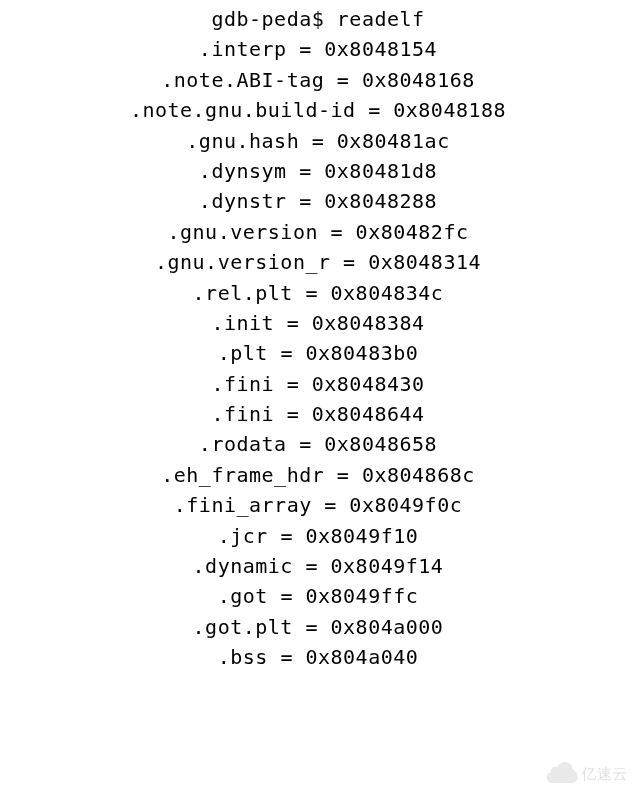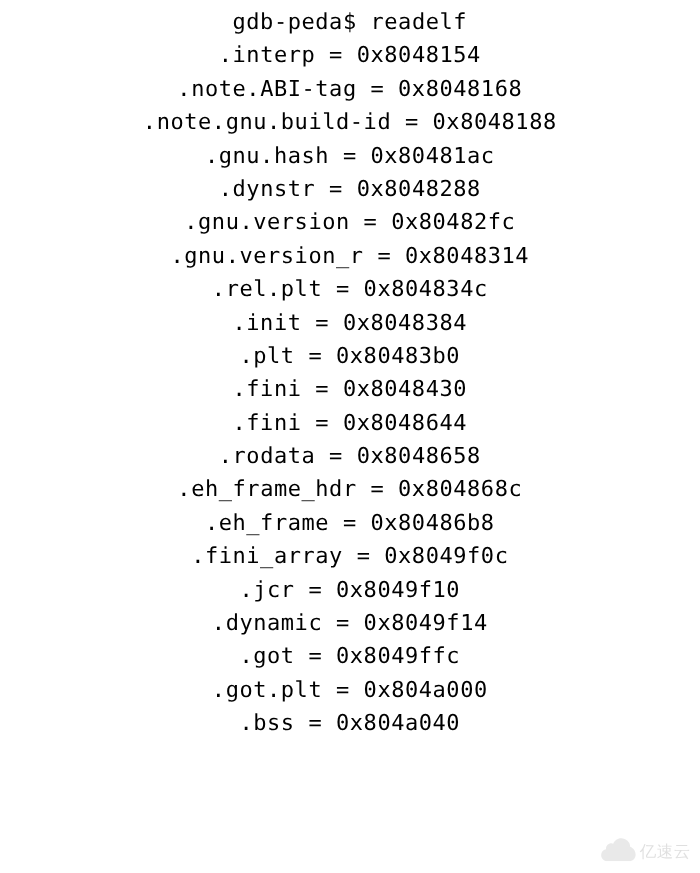--- a/index.html
+++ b/index.html
@@ -51,31 +51,31 @@
 </head>
 <body>
 
 <div class="terminal">
   <div class="line"><span>gdb-peda$ </span><span>readelf</span></div>
   <div id="sections-container">
       <div class="line">.interp = 0x8048154</div>
       <div class="line">.note.ABI-tag = 0x8048168</div>
       <div class="line">.note.gnu.build-id = 0x8048188</div>
       <div class="line">.gnu.hash = 0x80481ac</div>
+      <div class="line">.dynsym = 0x80481d8</div>
       <div class="line">.dynstr = 0x8048288</div>
       <div class="line">.gnu.version = 0x80482fc</div>
       <div class="line">.gnu.version_r = 0x8048314</div>
       <div class="line">.rel.plt = 0x804834c</div>
       <div class="line">.init = 0x8048384</div>
       <div class="line">.plt = 0x80483b0</div>
       <div class="line">.fini = 0x8048430</div>
       <div class="line">.fini = 0x8048644</div>
       <div class="line">.rodata = 0x8048658</div>
       <div class="line">.eh_frame_hdr = 0x804868c</div>
-      <div class="line">.eh_frame = 0x80486b8</div>
       <div class="line">.fini_array = 0x8049f0c</div>
       <div class="line">.jcr = 0x8049f10</div>
       <div class="line">.dynamic = 0x8049f14</div>
       <div class="line">.got = 0x8049ffc</div>
       <div class="line">.got.plt = 0x804a000</div>
       <div class="line">.bss = 0x804a040</div>
     </div>
 </div>
 
 <div class="watermark">

